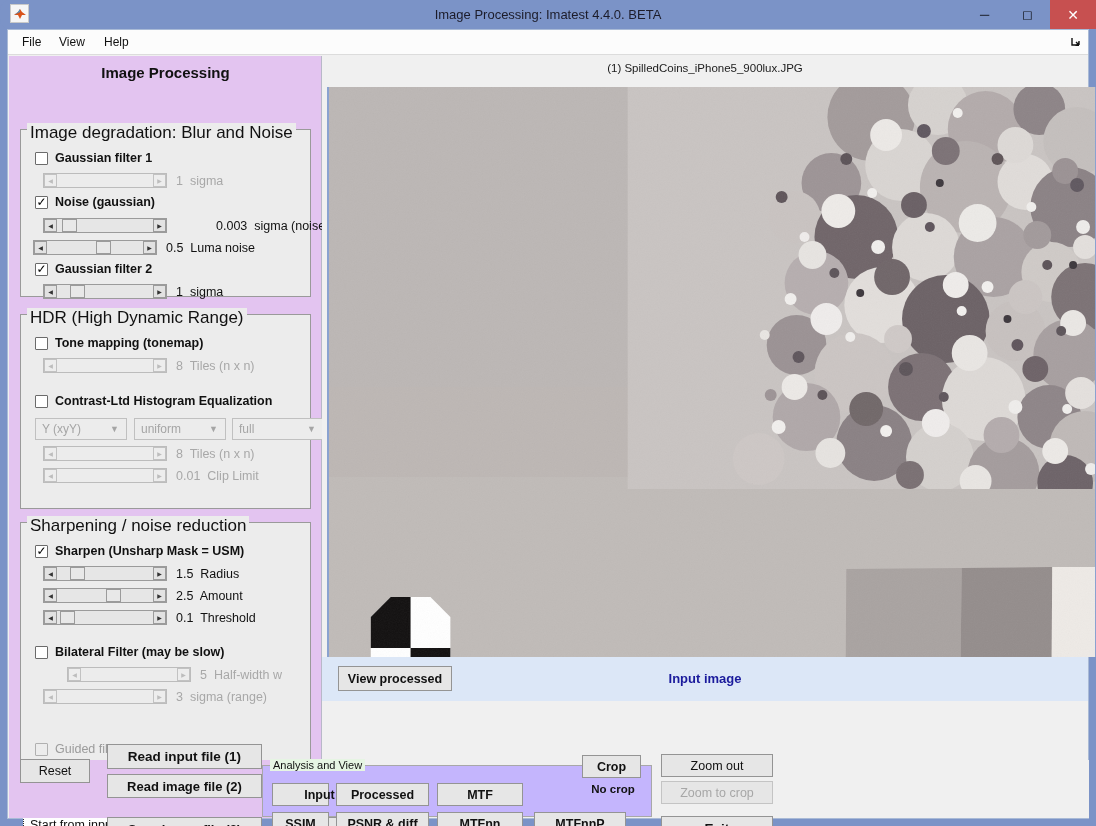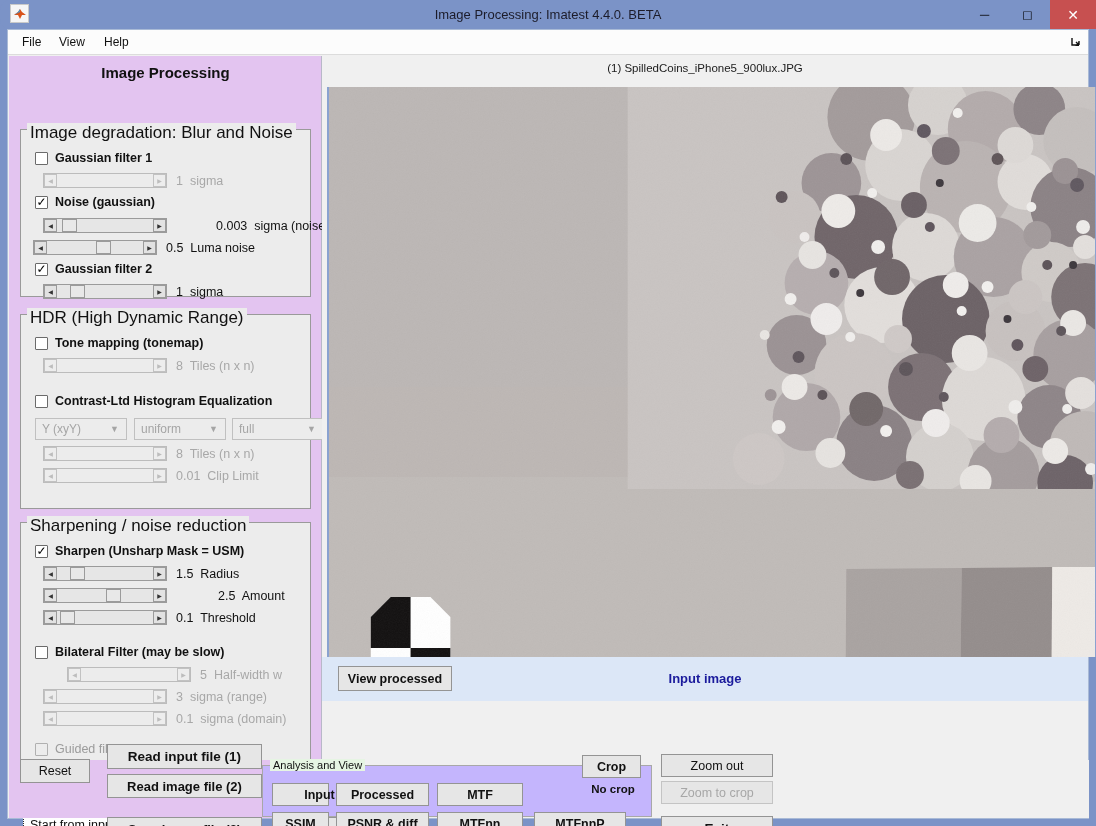--- a/index.html
+++ b/index.html
@@ -387,21 +387,21 @@
 
         <div class="sliderrow" style="left:22px; top:43px;">
           <div class="slider">
             <div class="sl-arrow left">◀</div>
             <div class="sl-thumb" style="left:26px;"></div>
             <div class="sl-arrow right">▶</div>
           </div>
           <span class="slval"><span>1.5</span>&nbsp; <span>Radius</span></span>
         </div>
 
-        <div class="sliderrow" style="left:22px; top:65px;gap:42px;">
+        <div class="sliderrow" style="left:22px; top:65px;">
           <div class="slider">
             <div class="sl-arrow left">◀</div>
             <div class="sl-thumb" style="left:62px;"></div>
             <div class="sl-arrow right">▶</div>
           </div>
           <span class="slval"><span>2.5</span>&nbsp; <span>Amount</span></span>
         </div>
 
         <div class="sliderrow" style="left:22px; top:87px;">
           <div class="slider">
@@ -426,27 +426,20 @@
         </div>
 
         <div class="sliderrow" style="left:22px; top:166px;">
           <div class="slider dis">
             <div class="sl-arrow left">◀</div>
             <div class="sl-arrow right">▶</div>
           </div>
           <span class="slval dis"><span>3</span>&nbsp; <span>sigma (range)</span></span>
         </div>
 
-        <div class="sliderrow" style="left:22px; top:188px;">
-          <div class="slider dis">
-            <div class="sl-arrow left">◀</div>
-            <div class="sl-arrow right">▶</div>
-          </div>
-          <span class="slval dis"><span>0.1</span>&nbsp; <span>sigma (domain)</span></span>
-        </div>
 
         <div class="cbrow" style="left:14px; top:219px;">
           <span class="cbox dis"></span>
           <span class="cblabel dis" style="font-weight:normal;">Guided filter</span>
         </div>
 
         <div class="sliderrow" style="left:22px; top:241px;">
           <div class="slider dis">
             <div class="sl-arrow left">◀</div>
             <div class="sl-arrow right">▶</div>

